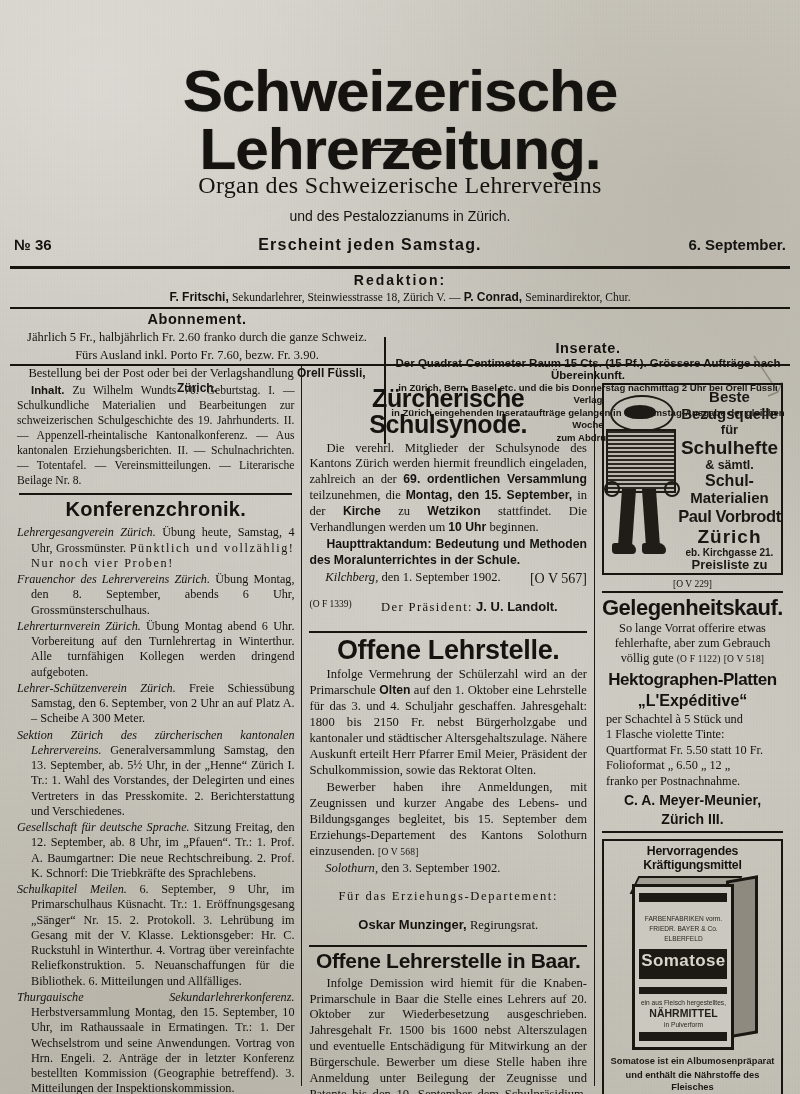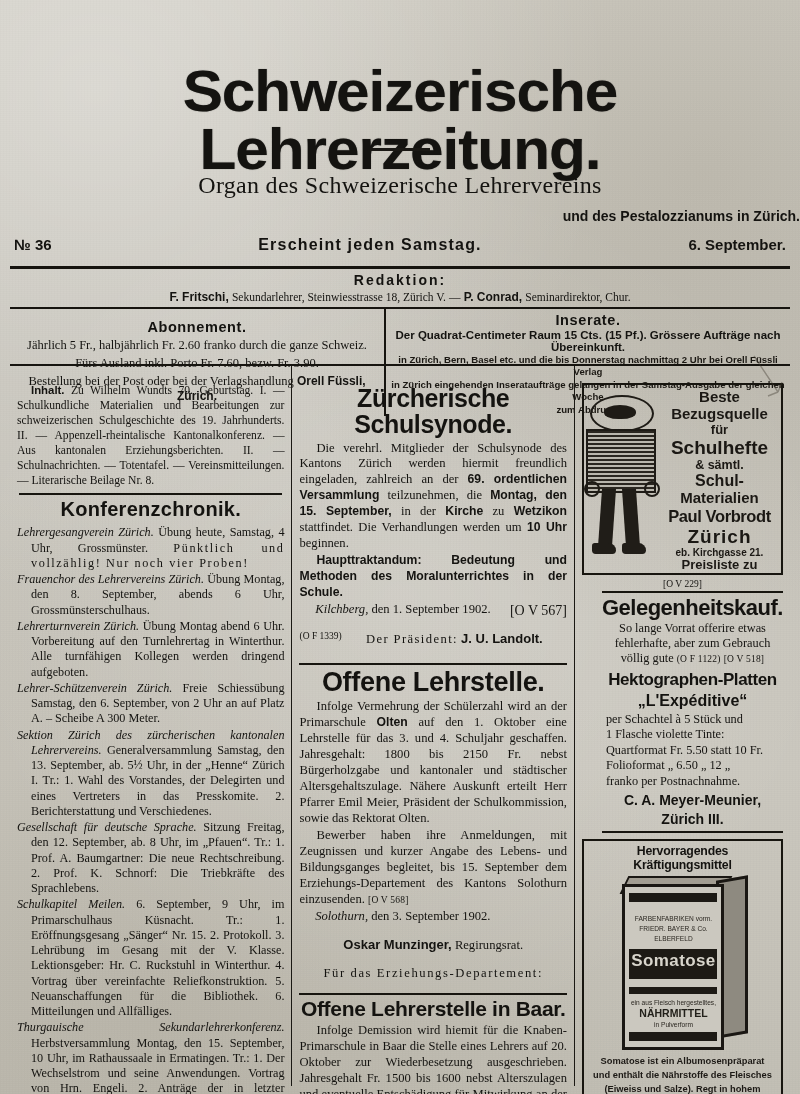--- a/index.html
+++ b/index.html
@@ -38,37 +38,37 @@
   .masthead{
     position:absolute;left:0;right:0;top:62px;text-align:center;
     font-family:"Liberation Sans",sans-serif;
     font-weight:bold;font-size:58px;line-height:1;
     letter-spacing:-1px;
     transform:scaleX(1.04);
     text-shadow:0 0 1px rgba(0,0,0,.5);
   }
   .rule-short{position:absolute;left:50%;transform:translateX(-50%);top:148px;width:60px;border-top:3px solid #1a1814;}
   .subtitle1{position:absolute;left:0;right:0;top:172px;text-align:center;font-size:24px;letter-spacing:.3px;}
-  .subtitle2{position:absolute;left:0;right:0;top:208px;text-align:right;font-family:"Liberation Sans",sans-serif;font-weight:bold;font-size:14px;}
+  .subtitle2{position:absolute;left:0;right:0;top:208px;text-align:center;font-family:"Liberation Sans",sans-serif;font-weight:normal;font-size:14px;}
 
   .issueline{position:absolute;left:14px;right:14px;top:236px;display:flex;justify-content:space-between;align-items:baseline;
     font-family:"Liberation Sans",sans-serif;font-weight:bold;font-size:15px;}
   .issueline .mid{font-size:16px;letter-spacing:1.2px;}
 
   .thickrule{position:absolute;left:10px;right:10px;top:266px;border-top:3px solid #16140f;}
   .redaktion-h{position:absolute;left:0;right:0;top:272px;text-align:center;font-family:"Liberation Sans",sans-serif;font-weight:bold;font-size:14px;letter-spacing:2px;}
   .redaktion-b{position:absolute;left:0;right:0;top:290px;text-align:center;font-size:12.5px;}
   .redaktion-b b{font-family:"Liberation Sans",sans-serif;font-size:12px;}
   .redaktion-b span{font-size:11.5px;}
   .rule2{position:absolute;left:10px;right:10px;top:307px;border-top:2px solid #16140f;}
 
   
   .boxrow{position:absolute;left:10px;right:10px;top:309px;display:flex;}
-  .abo{width:374px;text-align:center;padding-top:10px;}
-  .ins{flex:1;text-align:center;padding-top:3px;border-left:2px solid #16140f;}
+  .abo{width:374px;text-align:center;padding-top:2px;}
+  .ins{flex:1;text-align:center;padding-top:3px;border-left:2px solid #16140f;margin-top:28px;}
   .boxh{font-family:"Liberation Sans",sans-serif;font-weight:bold;font-size:14.5px;letter-spacing:.6px;}
   .abo p{margin:3px 6px;font-size:12.5px;}
   .abo b{font-family:"Liberation Sans",sans-serif;font-size:12px;}
   .ins .l1{font-family:"Liberation Sans",sans-serif;font-weight:bold;font-size:11.5px;margin:1px 4px;}
   .ins .sm{font-family:"Liberation Sans",sans-serif;font-weight:bold;font-size:9.6px;line-height:1.24;margin:1px 4px;color:#1b1813;}
   .rule3{position:absolute;left:10px;right:10px;top:364px;border-top:2px solid #16140f;}
 
   
   .cols{position:absolute;left:10px;right:10px;top:366px;bottom:8px;display:flex;}
   .col-l{width:300px;}
@@ -96,21 +96,21 @@
   .sig{font-family:"Liberation Sans",sans-serif;font-weight:bold;font-size:13px;}
   .sigline{text-align:center;font-size:12.6px;}
   .sigline .spaced{letter-spacing:1.4px;}
   .mrule{border-top:2px solid #17150f;margin:3px 0 0;}
   .tagright{float:right;font-size:14px;}
   .tagleft{float:left;font-size:9.5px;}
   .clear{clear:both;}
 
   
   .rad{border:2px solid #17150f;margin:0 0 4px 0;position:relative;background:transparent;}
-  .rad.noborder{border:none;margin-left:20px;}
+  .rad.noborder{border:none;}
   .vorbrodt{display:flex;height:188px;overflow:hidden;}
   .vb-art{width:74px;position:relative;}
   .vb-text{flex:1;text-align:center;font-family:"Liberation Sans",sans-serif;font-weight:bold;color:#1b1814;padding-top:4px;}
   .vb-text div{line-height:1.12;}
   .t1{font-size:15px;}
   .t2{font-size:15px;}
   .t3{font-size:13px;}
   .t4{font-size:19px;}
   .t5{font-size:12.5px;}
   .t6{font-size:16px;}
@@ -254,22 +254,22 @@
           <div class="clear"></div>
         </div>
 
         <div class="mrule"></div>
 
         <div>
           <div class="mh2">Offene Lehrstelle.</div>
           <p class="mp ind"><span>Infolge Vermehrung der Schülerzahl wird an der Primarschule </span><b>Olten</b><span> auf den 1. Oktober eine Lehrstelle für das 3. und 4. Schuljahr geschaffen. Jahresgehalt: 1800 bis 2150 Fr. nebst Bürgerholzgabe und kantonaler und städtischer Altersgehaltszulage. Nähere Auskunft erteilt Herr Pfarrer Emil Meier, Präsident der Schulkommission, sowie das Rektorat Olten.</span></p>
           <p class="mp ind"><span>Bewerber haben ihre Anmeldungen, mit Zeugnissen und kurzer Angabe des Lebens- und Bildungsganges begleitet, bis 15. September dem Erziehungs-Departement des Kantons Solothurn einzusenden.</span> <span class="ref">[O V 568]</span></p>
           <p class="mp">&nbsp;&nbsp;&nbsp;&nbsp;&nbsp;<i>Solothurn,</i><span> den 3. September 1902.</span></p>
+          <p class="sigline spaced">Für das Erziehungs-Departement:</p>
           <p class="sigline"><b class="sig">Oskar Munzinger,</b><span> Regirungsrat.</span></p>
-          <p class="sigline spaced">Für das Erziehungs-Departement:</p>
         </div>
 
         <div class="mrule"></div>
 
         <div>
           <div class="mh3">Offene Lehrerstelle in Baar.</div>
           <p class="mp ind">Infolge Demission wird hiemit für die Knaben-Primarschule in Baar die Stelle eines Lehrers auf 20. Oktober zur Wiederbesetzung ausgeschrieben. Jahresgehalt Fr. 1500 bis 1600 nebst Alterszulagen und eventuelle Entschädigung für Mitwirkung an der Bürgerschule. Bewerber um diese Stelle haben ihre Anmeldung unter Beilegung der Zeugnisse und Patente bis den 10. September dem Schulpräsidium, Herrn Kantonskassier Steiner, einzureichen.</p>
 
           <div class="clear"></div>
         </div>

